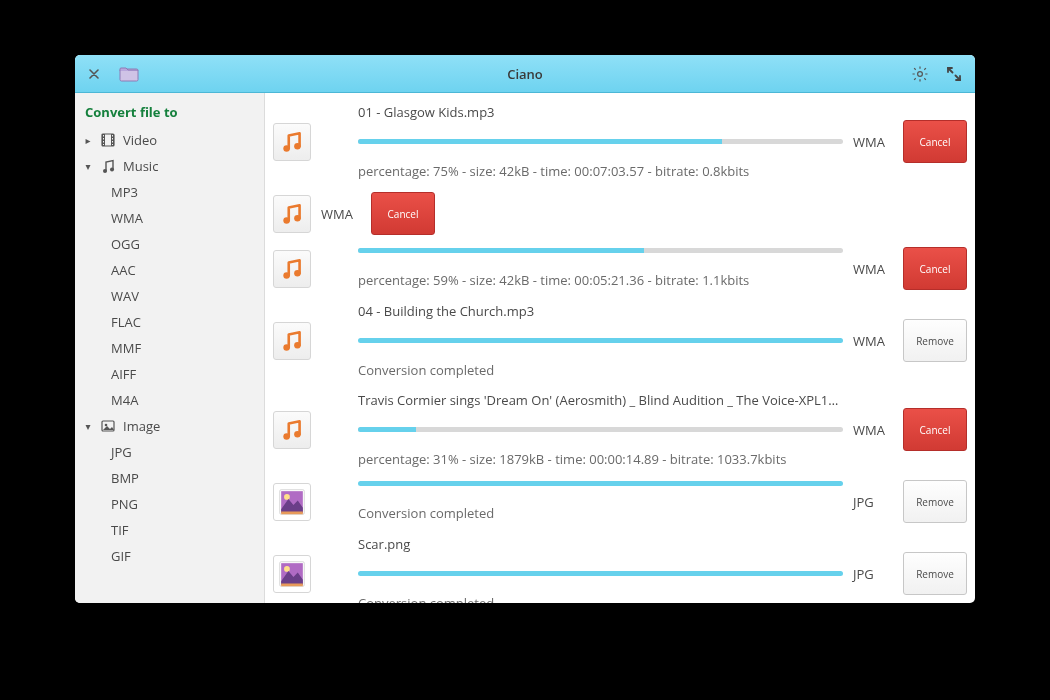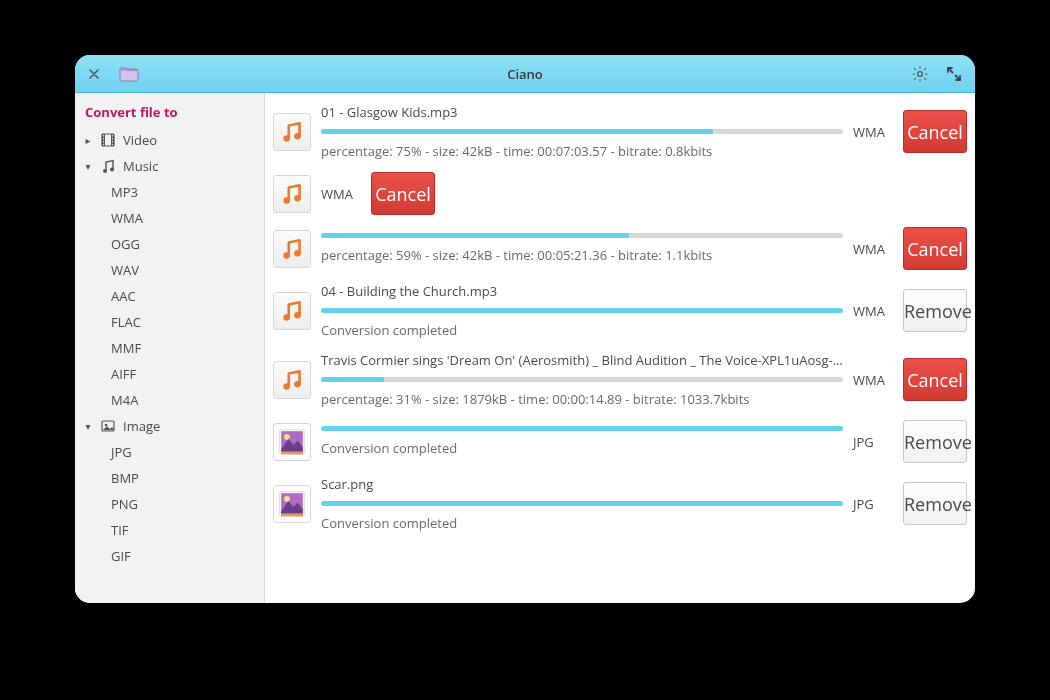--- a/index.html
+++ b/index.html
@@ -3,21 +3,21 @@
 <meta charset="utf-8">
 <style>
   * { box-sizing: border-box; margin: 0; padding: 0; font-family: "Open Sans", "Segoe UI", "Noto Sans", sans-serif; }
   body { background: #000; width: 1050px; height: 700px; overflow: hidden; }
 
   .app-window {
     position: absolute;
     left: 75px; top: 55px;
     width: 900px; height: 548px;
     background: #fff;
-    border-radius: 15px;
+    border-radius: 5px;
     box-shadow: 0 8px 30px rgba(0,0,0,0.6);
     display: flex; flex-direction: column;
     overflow: hidden;
   }
 
   
   .titlebar {
     height: 38px;
     background: linear-gradient(#8fe0f7, #6ed3f0);
     border-bottom: 1px solid #4cb7d6;
@@ -56,21 +56,21 @@
   
   .sidebar {
     width: 190px;
     background: #f2f2f2;
     border-right: 1px solid #dcdcdc;
     padding: 8px 0 8px 0;
     font-size: 13px; color: #4a4a4a;
     overflow-y:auto;
   }
   .sidebar-title {
-    font-weight: 700; color:#be185d;
+    font-weight: 700; color:#15803d;
     padding: 2px 10px 6px 10px;
     font-size: 13px;
   }
   .tree-cat {
     display:flex; align-items:center; gap:6px;
     padding: 4px 6px 4px 8px;
     cursor:pointer;
     line-height: 18px;
   }
   .tree-cat .disclosure { width:10px; font-size:10px; color:#555; text-align:center;}
@@ -97,21 +97,21 @@
     background: linear-gradient(#fbfbfb,#ededed);
     display:flex;align-items:center;justify-content:center;
     flex-shrink:0;
   }
   .thumb svg { width:26px; height:26px; }
   .thumb.img-thumb {
     background: none; padding:0; overflow:hidden;
   }
   .info {
     flex:1; min-width:0;
-    display:flex; flex-direction:column; gap:8px;
+    display:flex; flex-direction:column; gap:18px;margin-left:37px;
   }
   .fname {
     font-size: 13px; color:#4a4a4a;
     white-space:nowrap; overflow:hidden; text-overflow:ellipsis;
   }
   .progress {
     height: 5px; width:100%;
     background: #d8d8d8;
     border-radius: 3px;
     overflow:hidden;
@@ -120,21 +120,21 @@
     height:100%; background:#66d1ec;
   }
   .status {
     font-size: 13px; color:#6a6a6a;
   }
   .fmt-label {
     width: 40px; font-size: 13px; color:#4a4a4a; text-align:left; flex-shrink:0;
   }
   .action-btn {
     width: 64px; height: 43px;
-    font-size: 18px;
+    font-size: 10px;
     border-radius: 3px;
     border: 1px solid #c7c7c7;
     background: linear-gradient(#fefefe,#f1f1f1);
     color:#4a4a4a;
     cursor:pointer;
     flex-shrink:0;
   }
   .action-btn.cancel {
     border-color: #b52e2a;
     background: linear-gradient(#ea5048,#d13a33);
@@ -197,22 +197,22 @@
             <span class="cat-icon">
               <svg width="16" height="16" viewBox="0 0 16 16">
                 <use href="#ic-note-small"></use>
               </svg>
             </span>
             <span>Music</span>
           </div>
           <div class="tree-leaf">MP3</div>
           <div class="tree-leaf">WMA</div>
           <div class="tree-leaf">OGG</div>
+          <div class="tree-leaf">AAC</div>
           <div class="tree-leaf">WAV</div>
-          <div class="tree-leaf">AAC</div>
           <div class="tree-leaf">FLAC</div>
           <div class="tree-leaf">MMF</div>
           <div class="tree-leaf">AIFF</div>
           <div class="tree-leaf">M4A</div>
           <div class="tree-cat">
             <span class="disclosure">▾</span>
             <span class="cat-icon">
               <svg width="16" height="16" viewBox="0 0 16 16">
                 <use href="#ic-image-small"></use>
               </svg>

